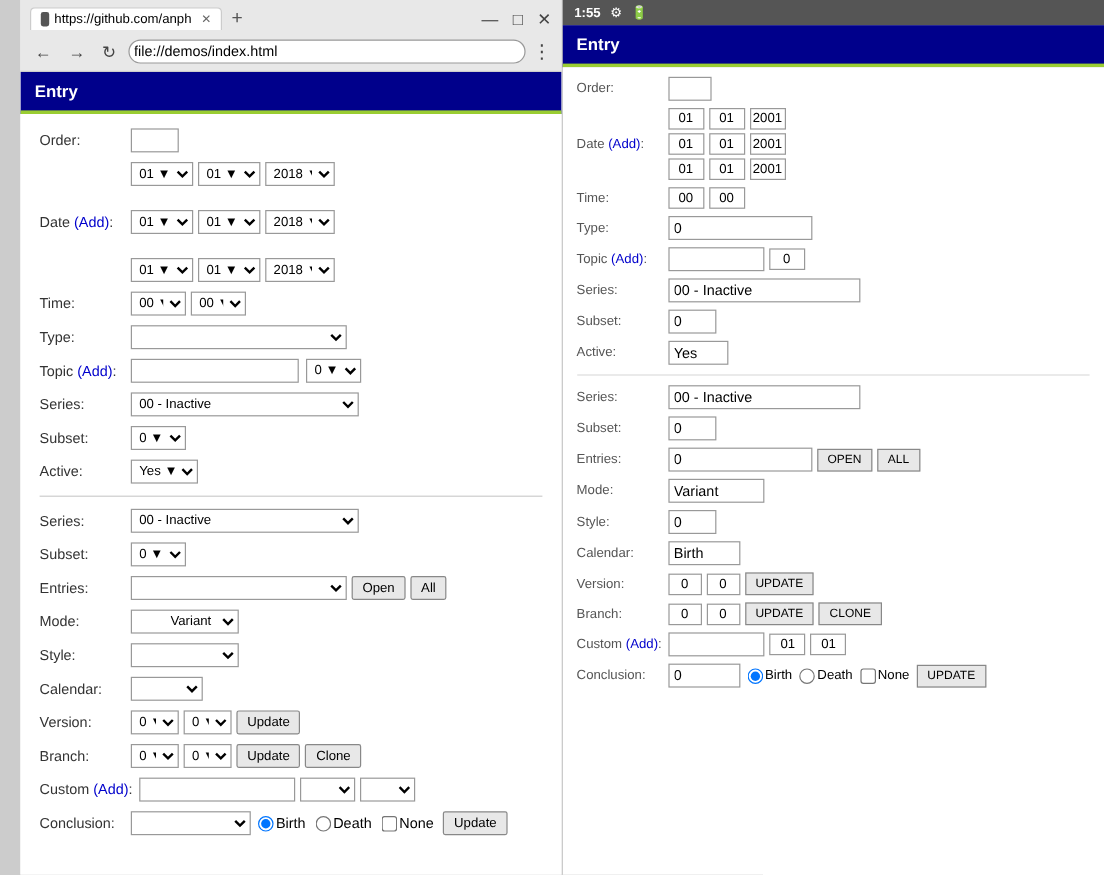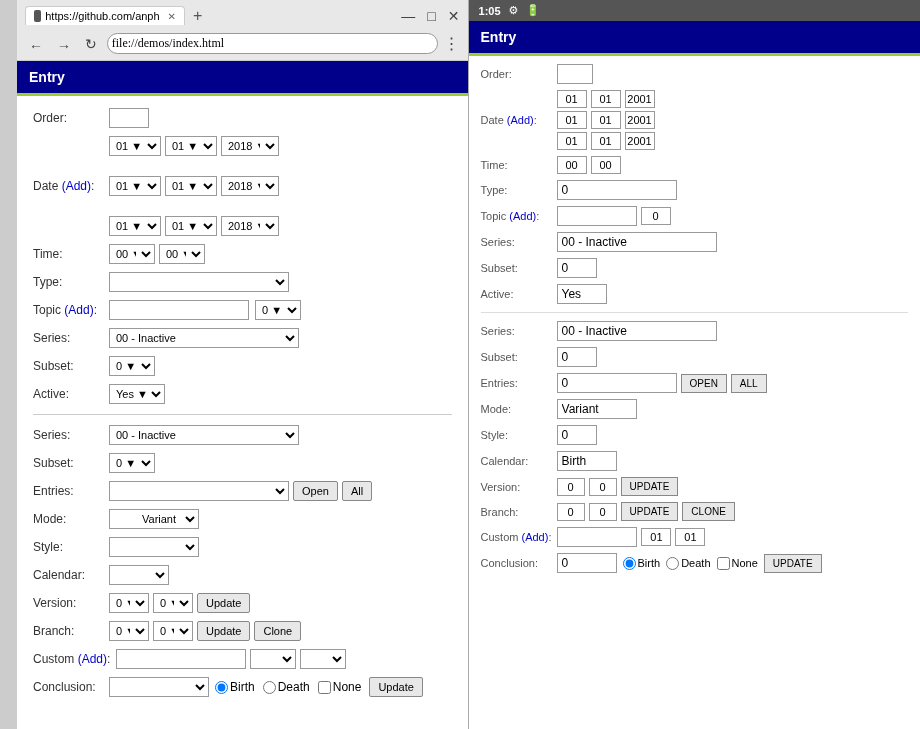--- a/index.html
+++ b/index.html
@@ -90,21 +90,20 @@
       padding: 2px 4px;
     }
 
     .address-bar {
       flex: 1;
       border: 1px solid #bbb;
       border-radius: 12px;
       padding: 3px 10px;
       font-size: 12px;
       background: white;
-      font-family: Liberation Serif, serif;
     }
 
     .more-btn {
       background: none;
       border: none;
       font-size: 16px;
       color: #444;
       cursor: pointer;
     }
 
@@ -713,21 +712,21 @@
           <button class="btn">Update</button>
         </div>
       </div>
     </div>
   </div>
 </div>
 
 <div class="mobile-panel">
 
   <div class="mobile-status-bar">
-    <span class="status-time">1:05</span>
+    <span class="status-time">1:55</span>
     <span>⚙</span>
     <span>🔋</span>
   </div>
 
   <div class="mobile-app-header">Entry</div>
 
   <div class="mobile-content">
 
     <div class="m-form-row">
       <span class="m-label">Order:</span>

